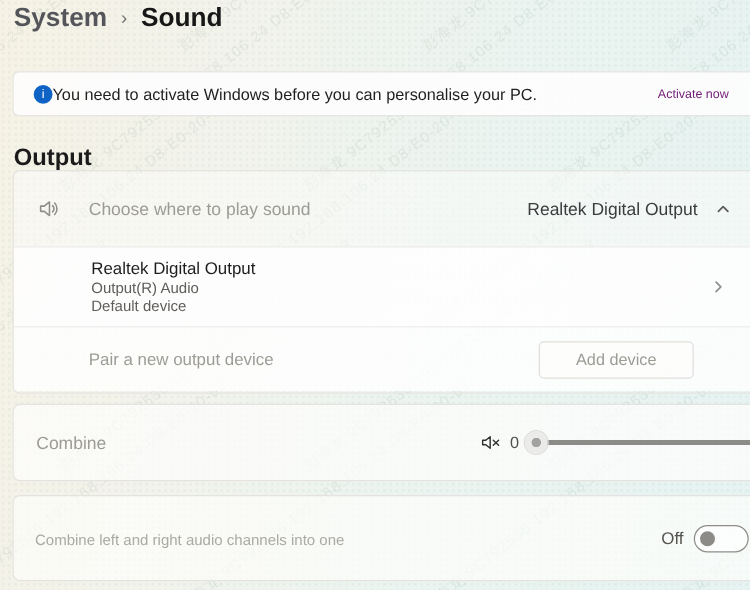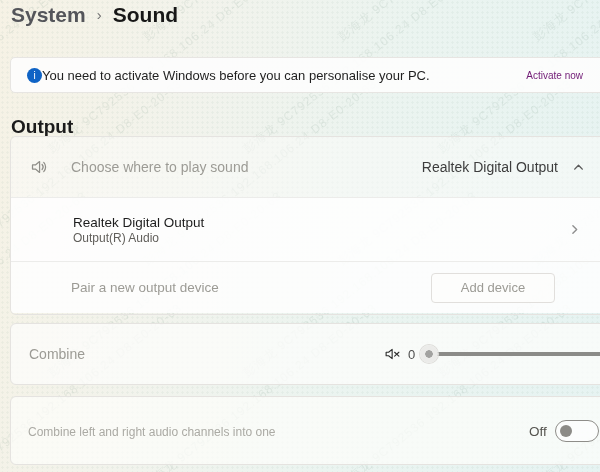--- a/index.html
+++ b/index.html
@@ -142,20 +142,21 @@
               <path d="M2.5 7.5 L6 4 L9.5 7.5"></path>
             </svg>
         </span>
       </div>
     </div>
 
     <div class="row row-b">
       <div>
         <div class="dev-title">Realtek Digital Output</div>
         <div class="dev-sub">Output(R) Audio</div>
+        <div class="dev-sub">Default device</div>
       </div>
       <span class="chev-r">
         <svg width="13" height="13" viewBox="0 0 12 12" fill="none" stroke="currentColor" stroke-width="1.3" stroke-linecap="round" stroke-linejoin="round">
             <path d="M4.5 2.5 L8 6 L4.5 9.5"></path>
           </svg>
       </span>
     </div>
 
     <div class="row row-c">
       <span class="pair-label">Pair a new output device</span>

